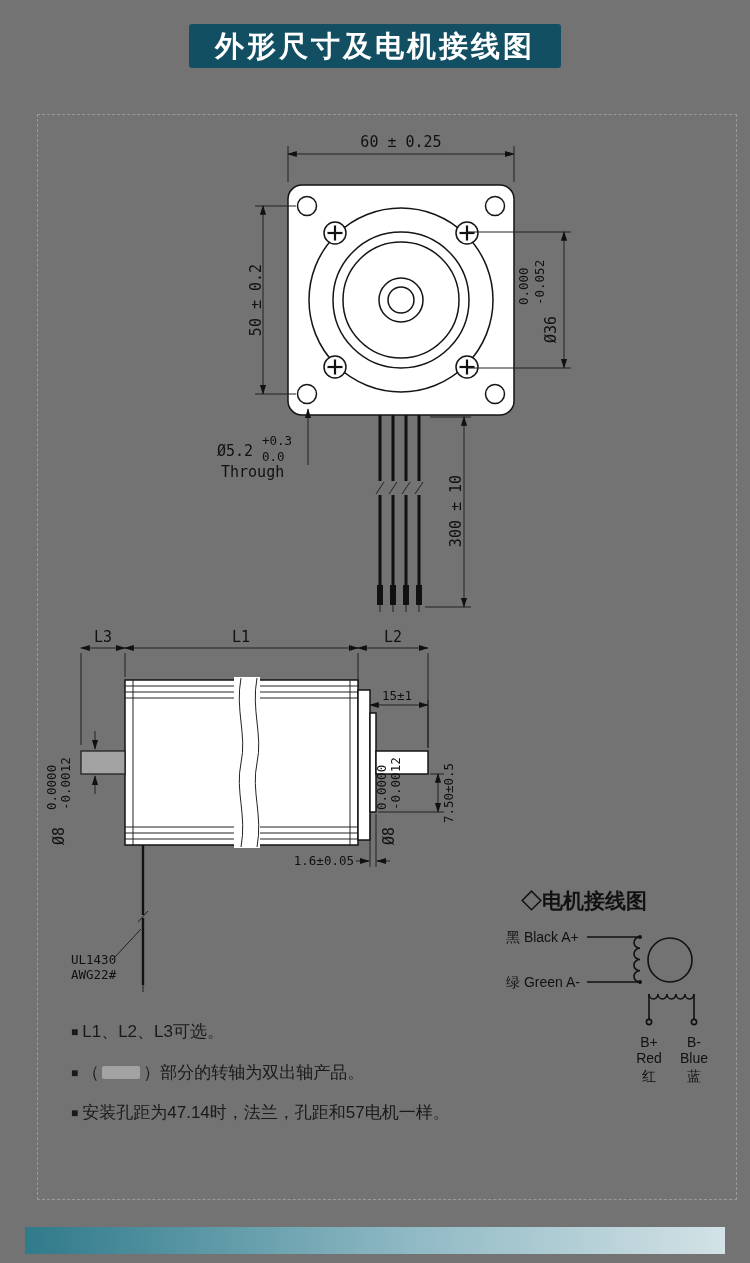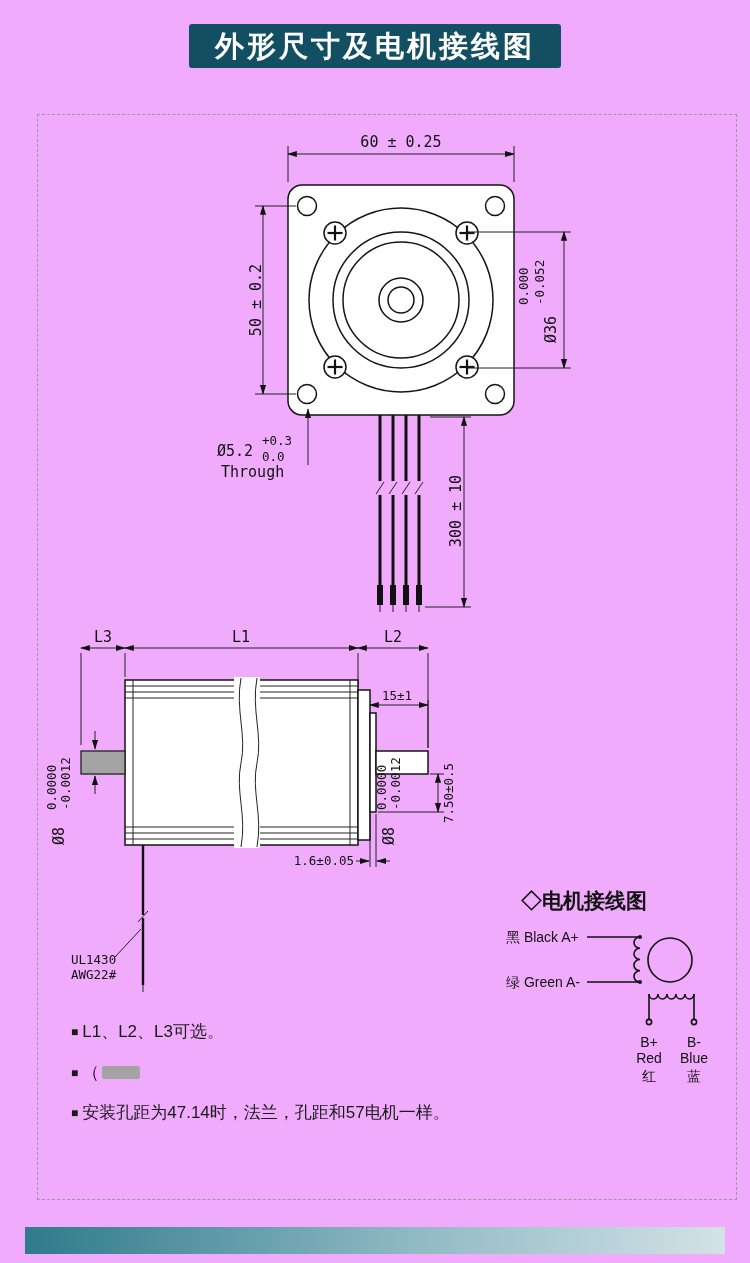--- a/index.html
+++ b/index.html
@@ -1,16 +1,16 @@
 <!DOCTYPE html>
 <html style="--header-bg: #124f63; --footer-gradient-start: #2f7a8b; --footer-gradient-mid: #8fb9c4; --footer-gradient-end: #d3e2e6; --gray-part: #a3a3a3;"><head>
 <meta charset="utf-8">
 <style>
   html,body{margin:0;padding:0;background:#fff;}
-  .page{position:relative;width:750px;height:1263px;background:#f0abfc;overflow:hidden;
+  .page{position:relative;width:750px;height:1263px;background:#737373;overflow:hidden;
         font-family:"Liberation Sans",sans-serif;}
   .header{position:absolute;left:50%;transform:translateX(-50%);top:24px;height:44px;
           background:var(--header-bg,#124f63);color:#fff;
           font:bold 29px/44px "Liberation Sans",sans-serif;letter-spacing:3px;
           padding:0 26px;border-radius:3px;white-space:nowrap;}
   .frame{position:absolute;left:37px;top:114px;width:698px;height:1084px;
          border:1px dashed #9a9a9a;}
   .frame svg{position:absolute;left:0;top:0;}
   .ln{stroke:#151515;stroke-width:1.5;fill:none}
   .fw{fill:#fff}
@@ -262,20 +262,21 @@
     </svg>
 
     <div class="note" style="top:905px">
       <span class="bullet">■</span>
       <span>L1、L2、L3可选。</span>
     </div>
     <div class="note" style="top:946px">
       <span class="bullet">■</span>
       <span>（</span>
       <span class="swatch"></span>
+      <span>）部分的转轴为双出轴产品。</span>
     </div>
     <div class="note" style="top:986px">
       <span class="bullet">■</span>
       <span>安装孔距为47.14时，法兰，孔距和57电机一样。</span>
     </div>
 
   </div>
 
   <div class="footer"></div>
 

